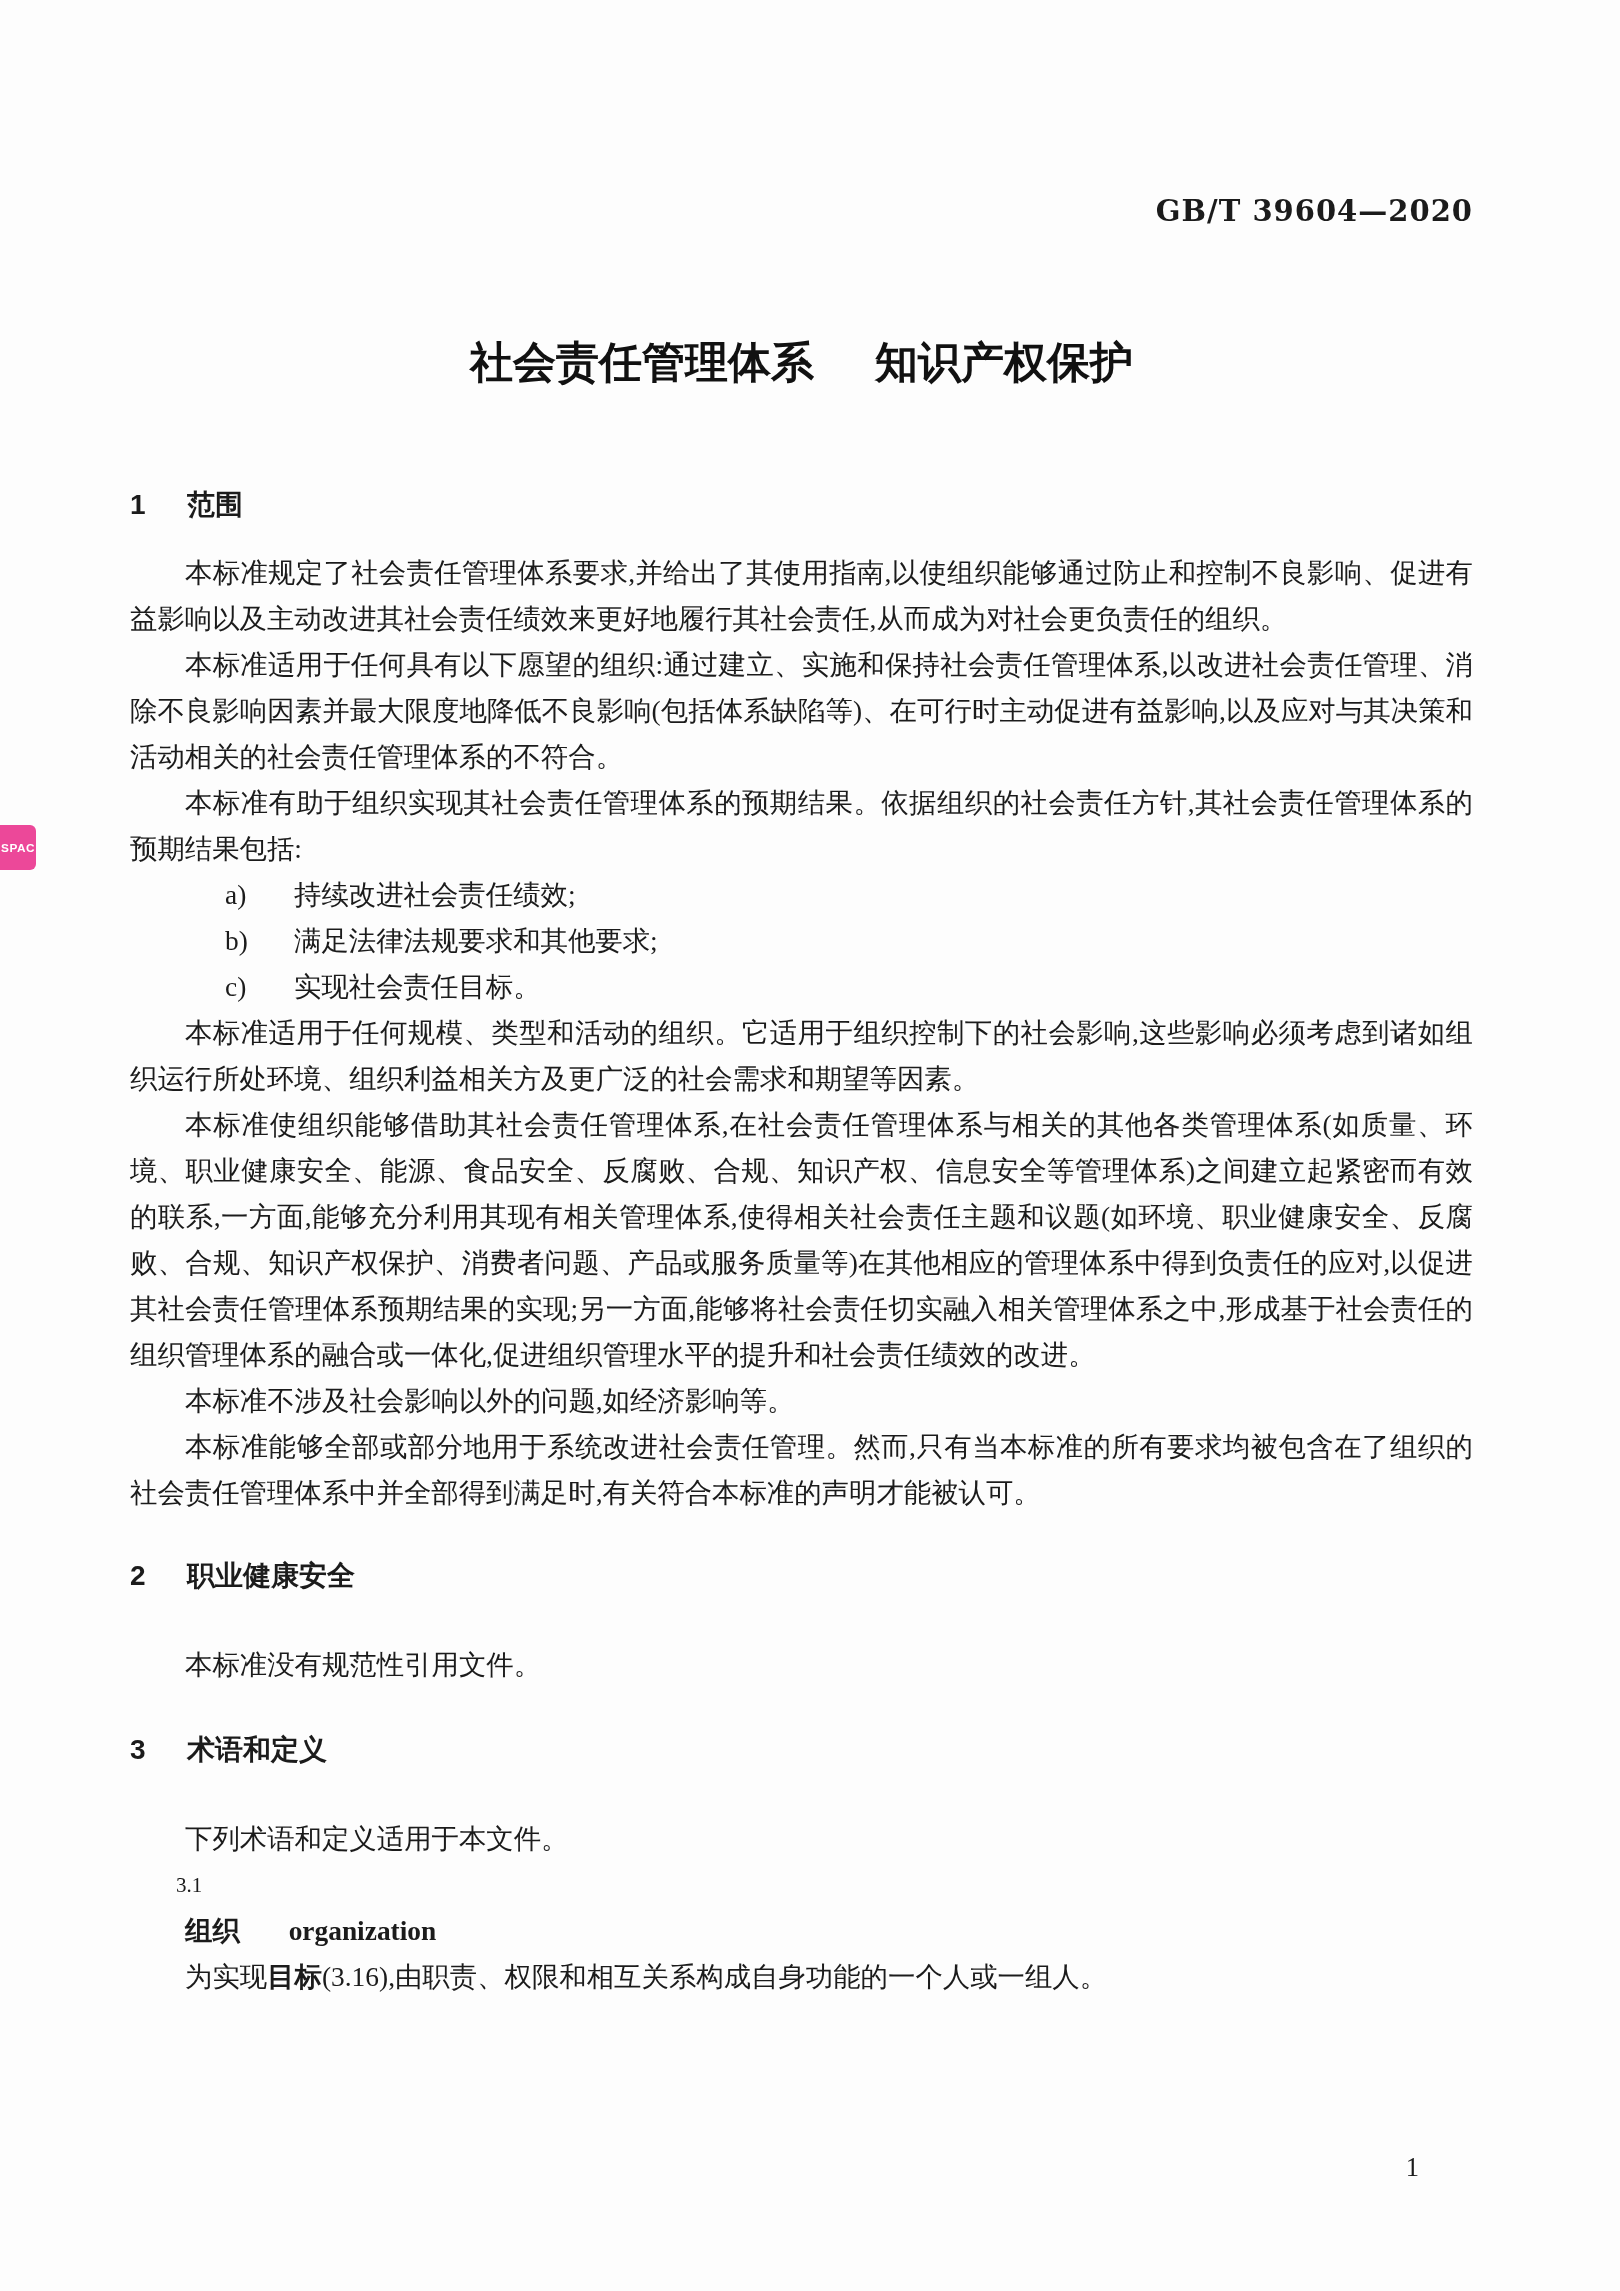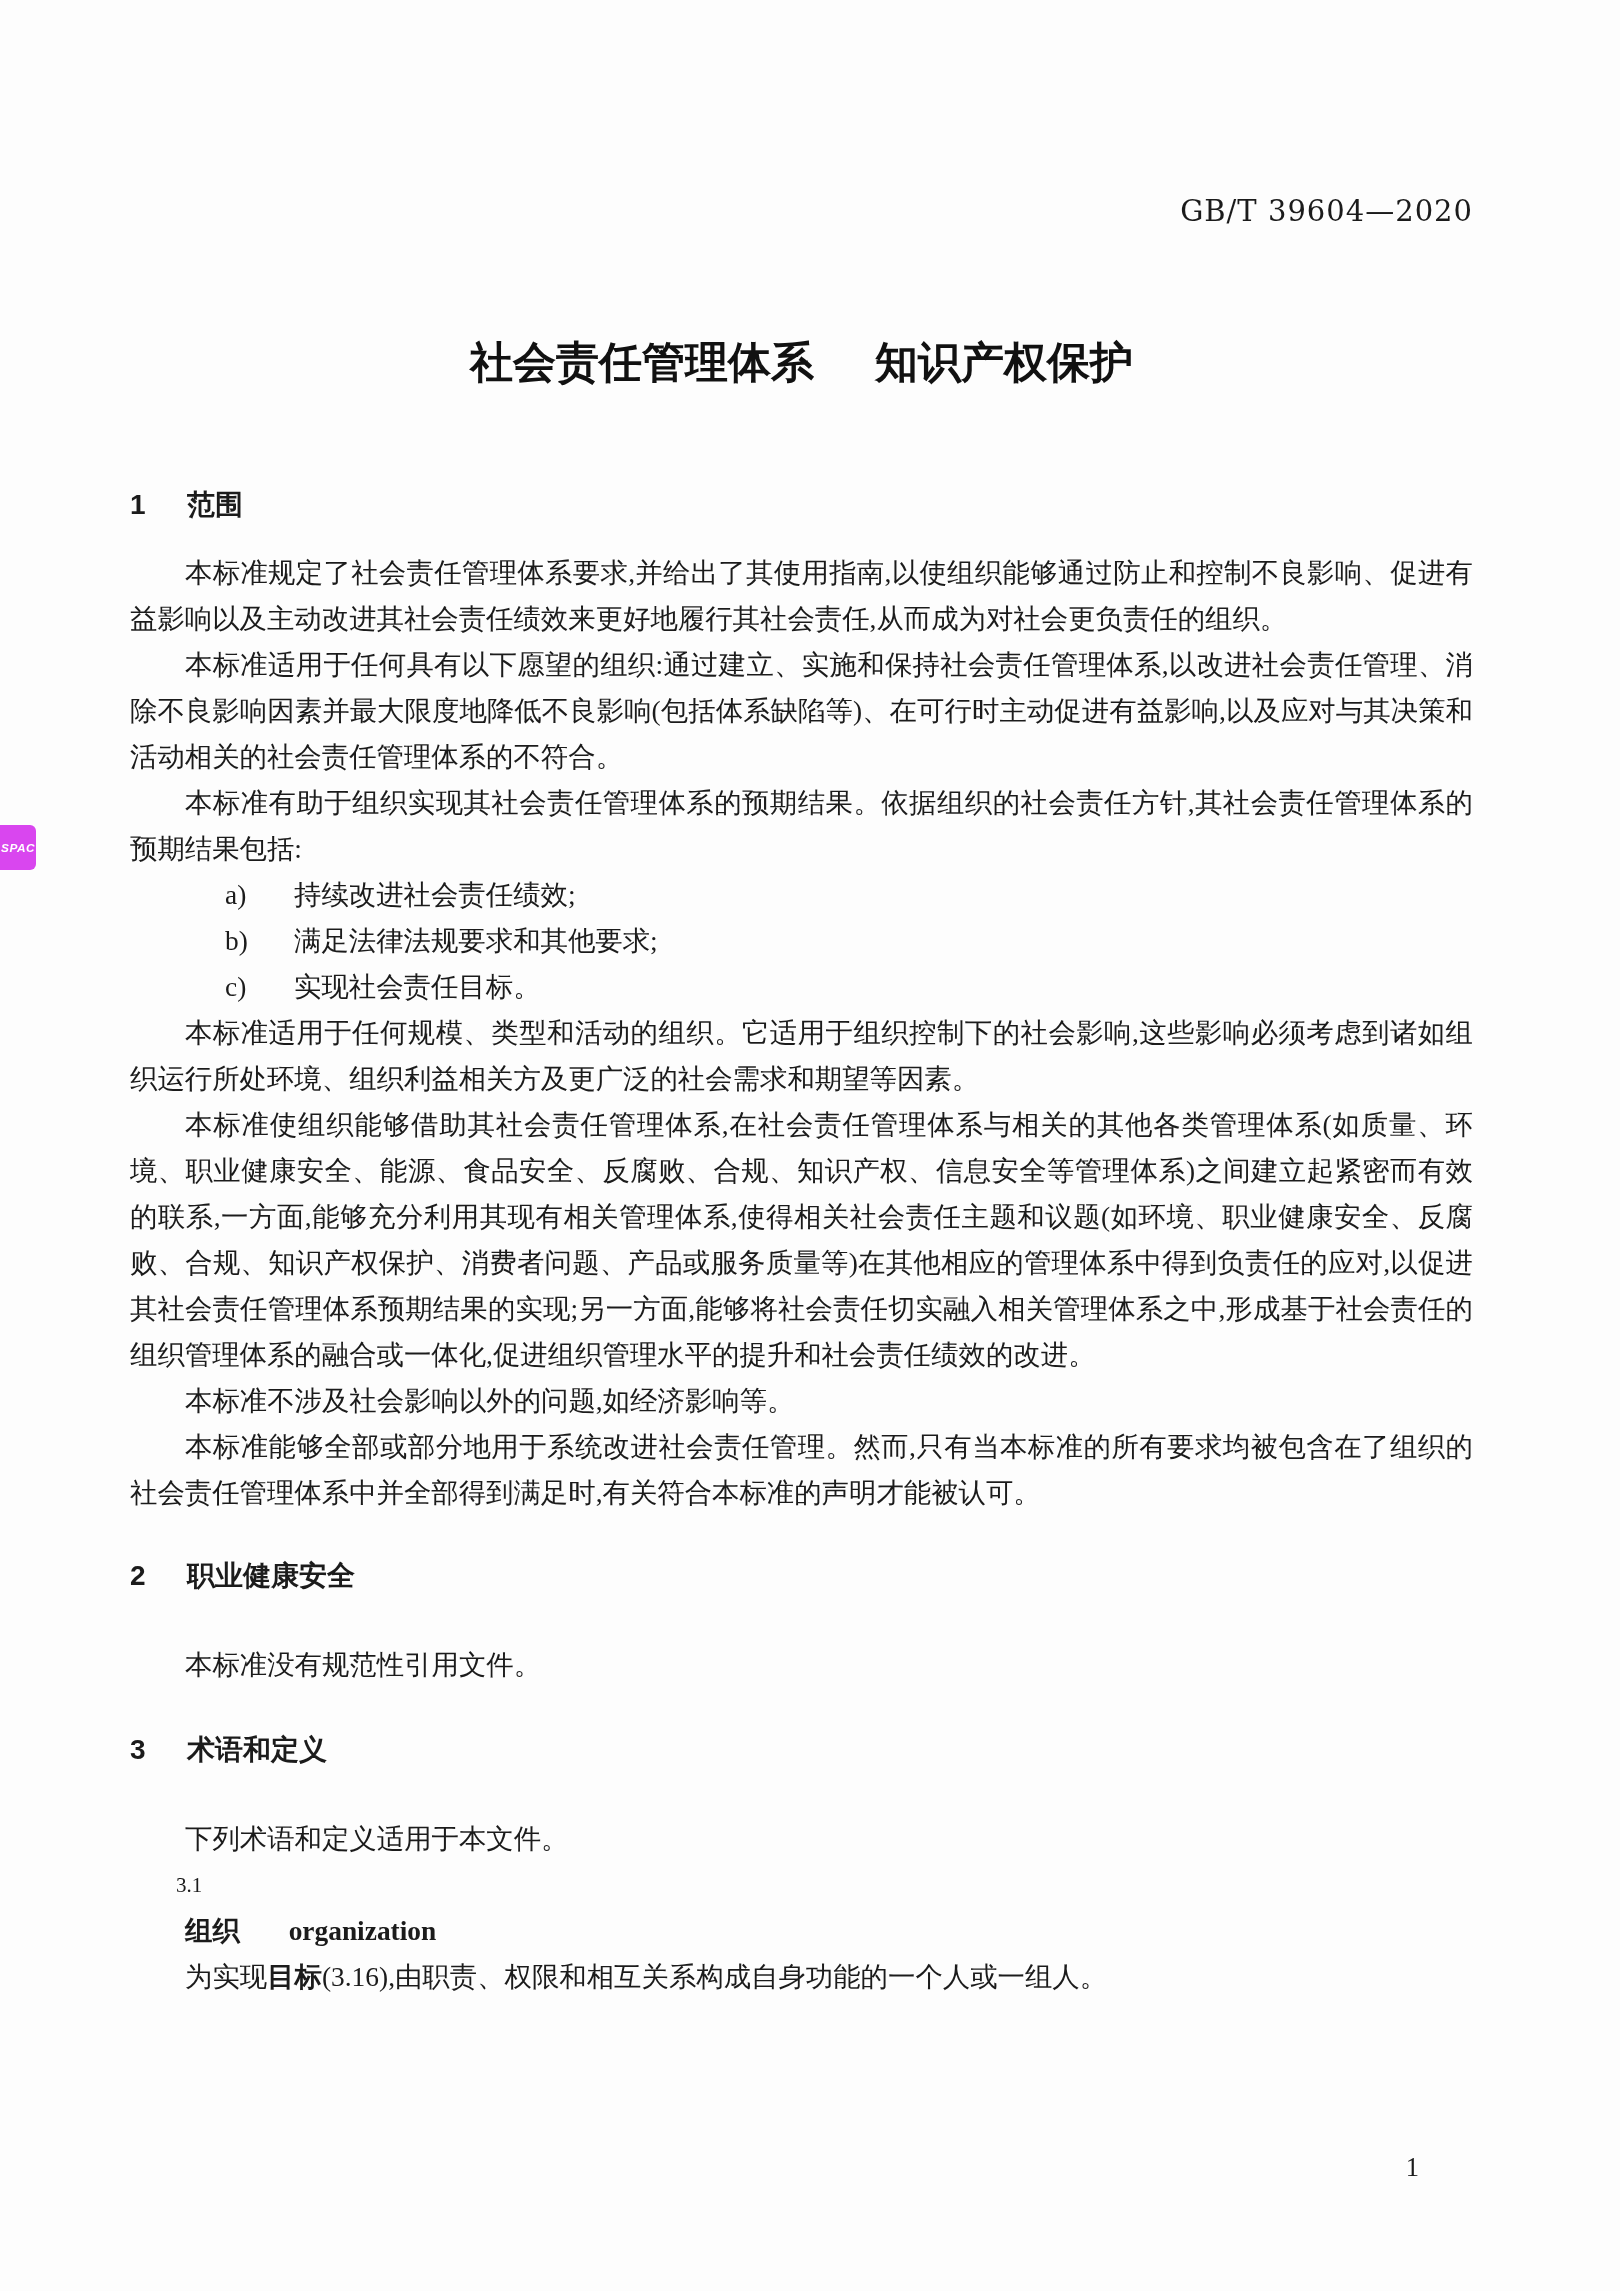--- a/index.html
+++ b/index.html
@@ -8,21 +8,21 @@
     width:1620px; height:2292px;
     background:#fdfdfd;
     color:#1b1b1b;
     font-family:"Liberation Serif","DejaVu Serif",serif;
     overflow:hidden;
   }
   .content { padding:194px 147px 0 130px; }
 
   .doc-number {
     text-align:right;
-    font-weight:normal;
+    font-weight:bold;
     font-size:29px;
     line-height:35px;
     letter-spacing:1px;
     font-family:"DejaVu Serif","Liberation Serif",serif;
   }
 
   .title {
     margin:108px 0 0 0;
     text-align:center;
     font-family:"Liberation Sans","DejaVu Sans",sans-serif;
@@ -70,30 +70,29 @@
     position:absolute;
     top:2152px; right:201px;
     font-size:26.5px;
     line-height:31px;
   }
 
   .watermark-badge {
     position:absolute;
     left:0; top:825px;
     width:36px; height:45px;
-    background:#d946ef;
+    background:#ec4899;
     border-radius:0 5.9px 5.9px 0;
     color:#ffffff;
     font-family:"Liberation Sans","DejaVu Sans",sans-serif;
     font-weight:bold;
     font-size:11.8px;
     letter-spacing:0.5px;
     display:flex; align-items:center; justify-content:center;
     overflow:hidden;
-    font-style:italic;
   }
 </style>
 </head>
 <body>
 
 <div class="page">
 
   <div class="watermark-badge">SPAC</div>
 
   <div class="content">

